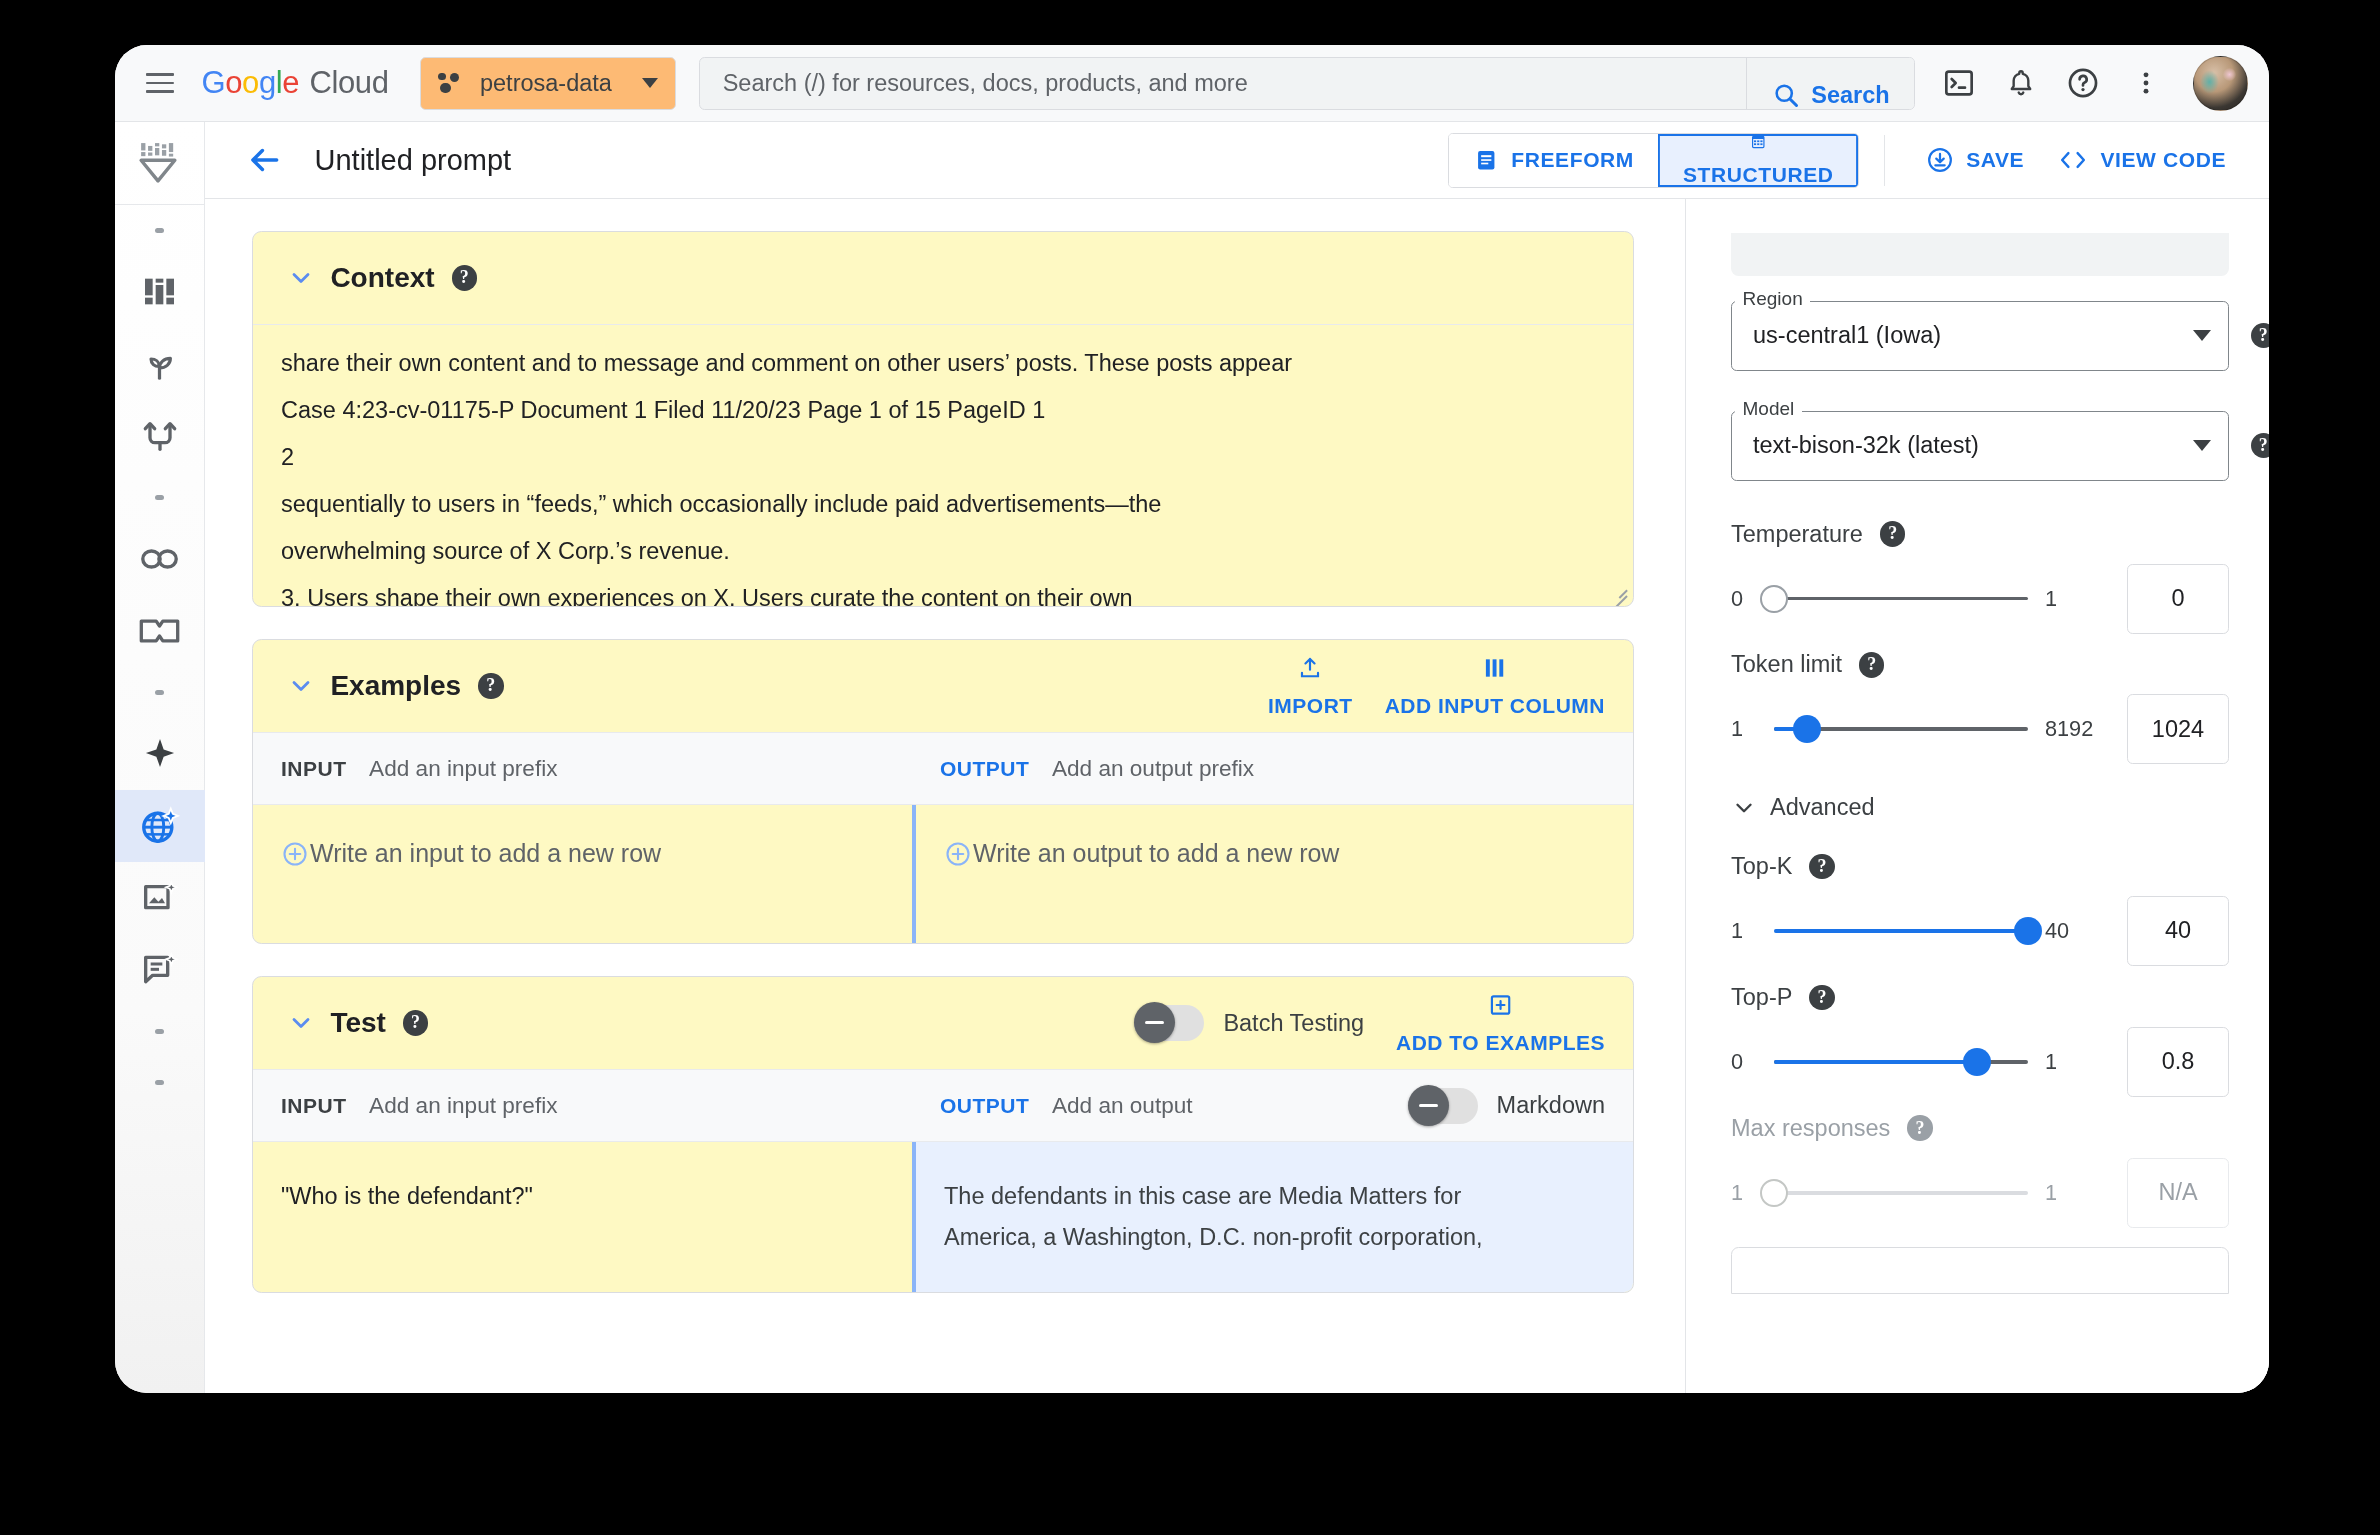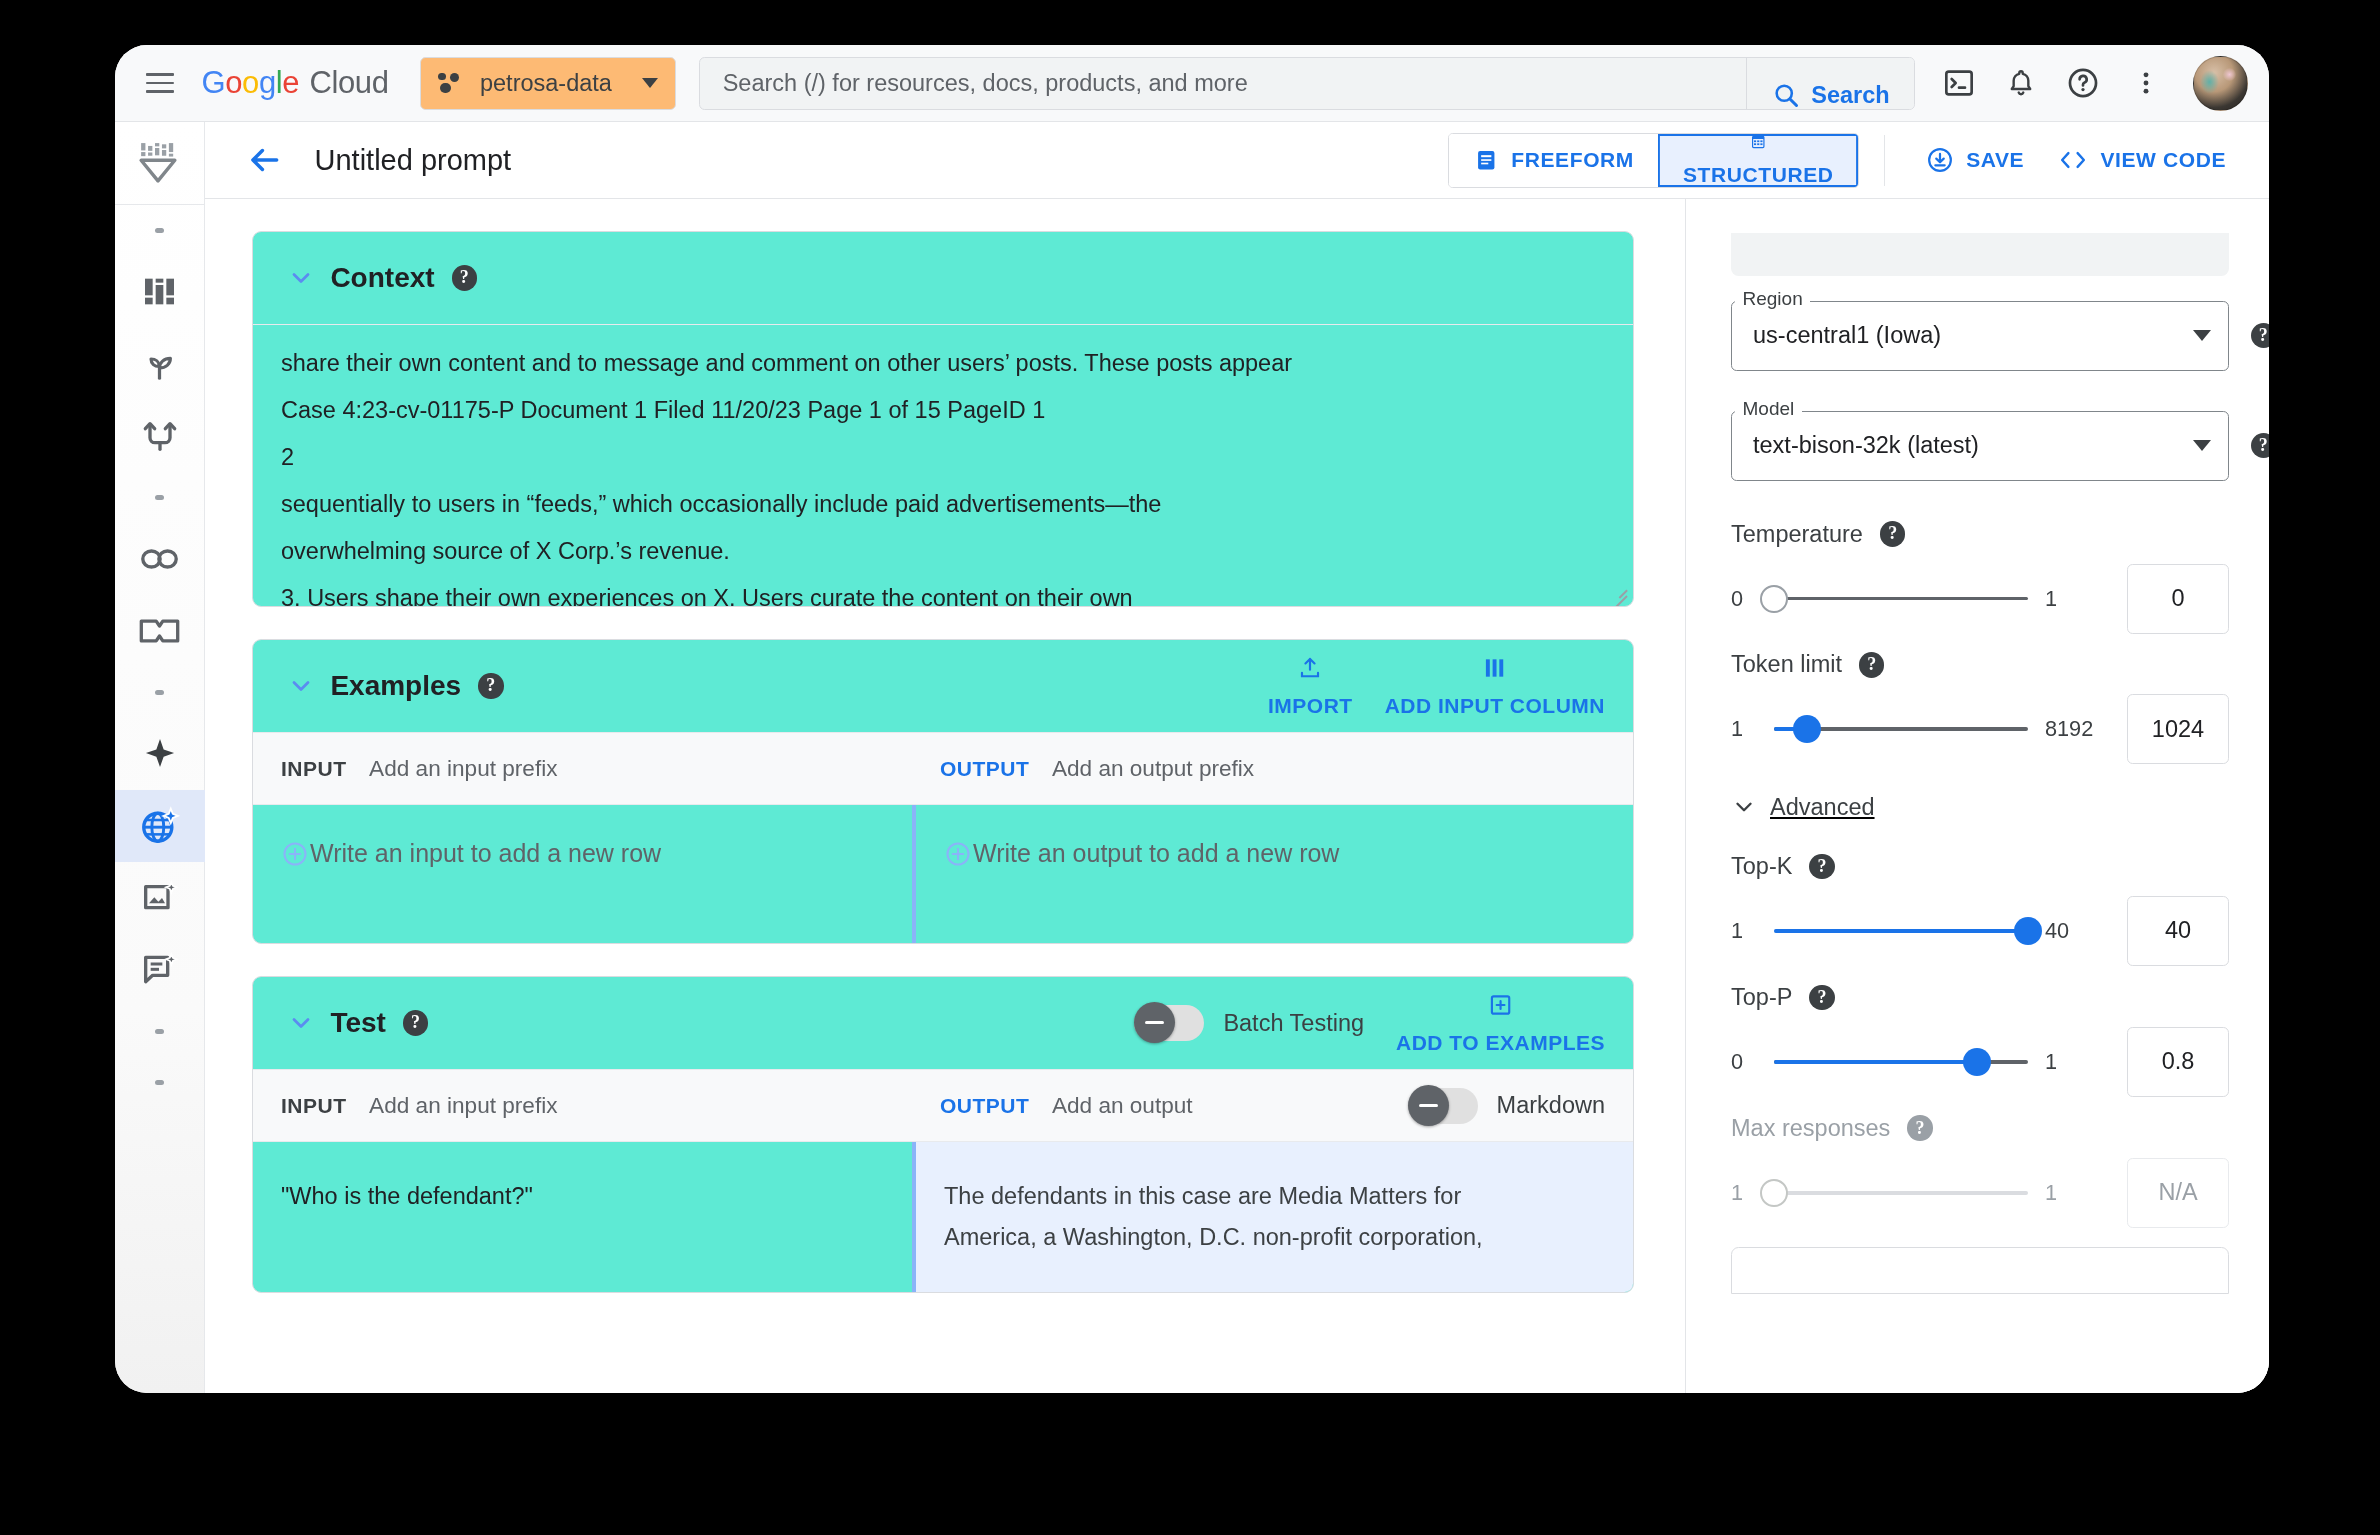--- a/index.html
+++ b/index.html
@@ -172,21 +172,21 @@
     background:#fff;
     padding: 0 40px 0 45px;
     overflow:hidden;
     position:relative;
   }
 
   
   .card {
     border:0.9px solid #dadce0;
     border-radius:9.4px;
-    background:#5eead4;
+    background:#fef9c3;
     margin-bottom: 32px;
     overflow:hidden;
   }
   .card-head {
     height: 92px;
     display:flex; align-items:center;
     padding: 0 28px 0 28px;
   }
   .chev {
     width:40px;height:40px; display:flex;align-items:center;justify-content:center; cursor:pointer; margin-right: 9.4px;
@@ -305,21 +305,21 @@
   .numbox {
     width: 102px; height: 70px;
     border:0.9px solid #dadce0; border-radius:5.6px;
     display:flex; align-items:center; justify-content:center;
     font-size:23.5px; color:#202124;
     margin-left: auto;
     background:#fff;
   }
   .numbox.dim { color:#9aa0a6; border-color:#e8eaed; }
   .param-row { display:flex; align-items:center; }
-  .adv-head { display:flex; align-items:center; gap:13px; margin: 21px 0 32px 0; cursor:pointer;text-decoration:underline; }
+  .adv-head { display:flex; align-items:flex-end; gap:13px; margin: 21px 0 32px 0; cursor:pointer; }
   .adv-label { font-size:23.5px; color:#3c4043; }
   .rp-bottom-ghost { height: 47px; border:0.9px solid #dadce0; border-radius:7.5px 7.5px 0 0; margin-top: 11.3px; }
 
   svg { display:block; }
 </style>
 </head>
 <body>
 
 <div class="screen">
 <div class="device">

